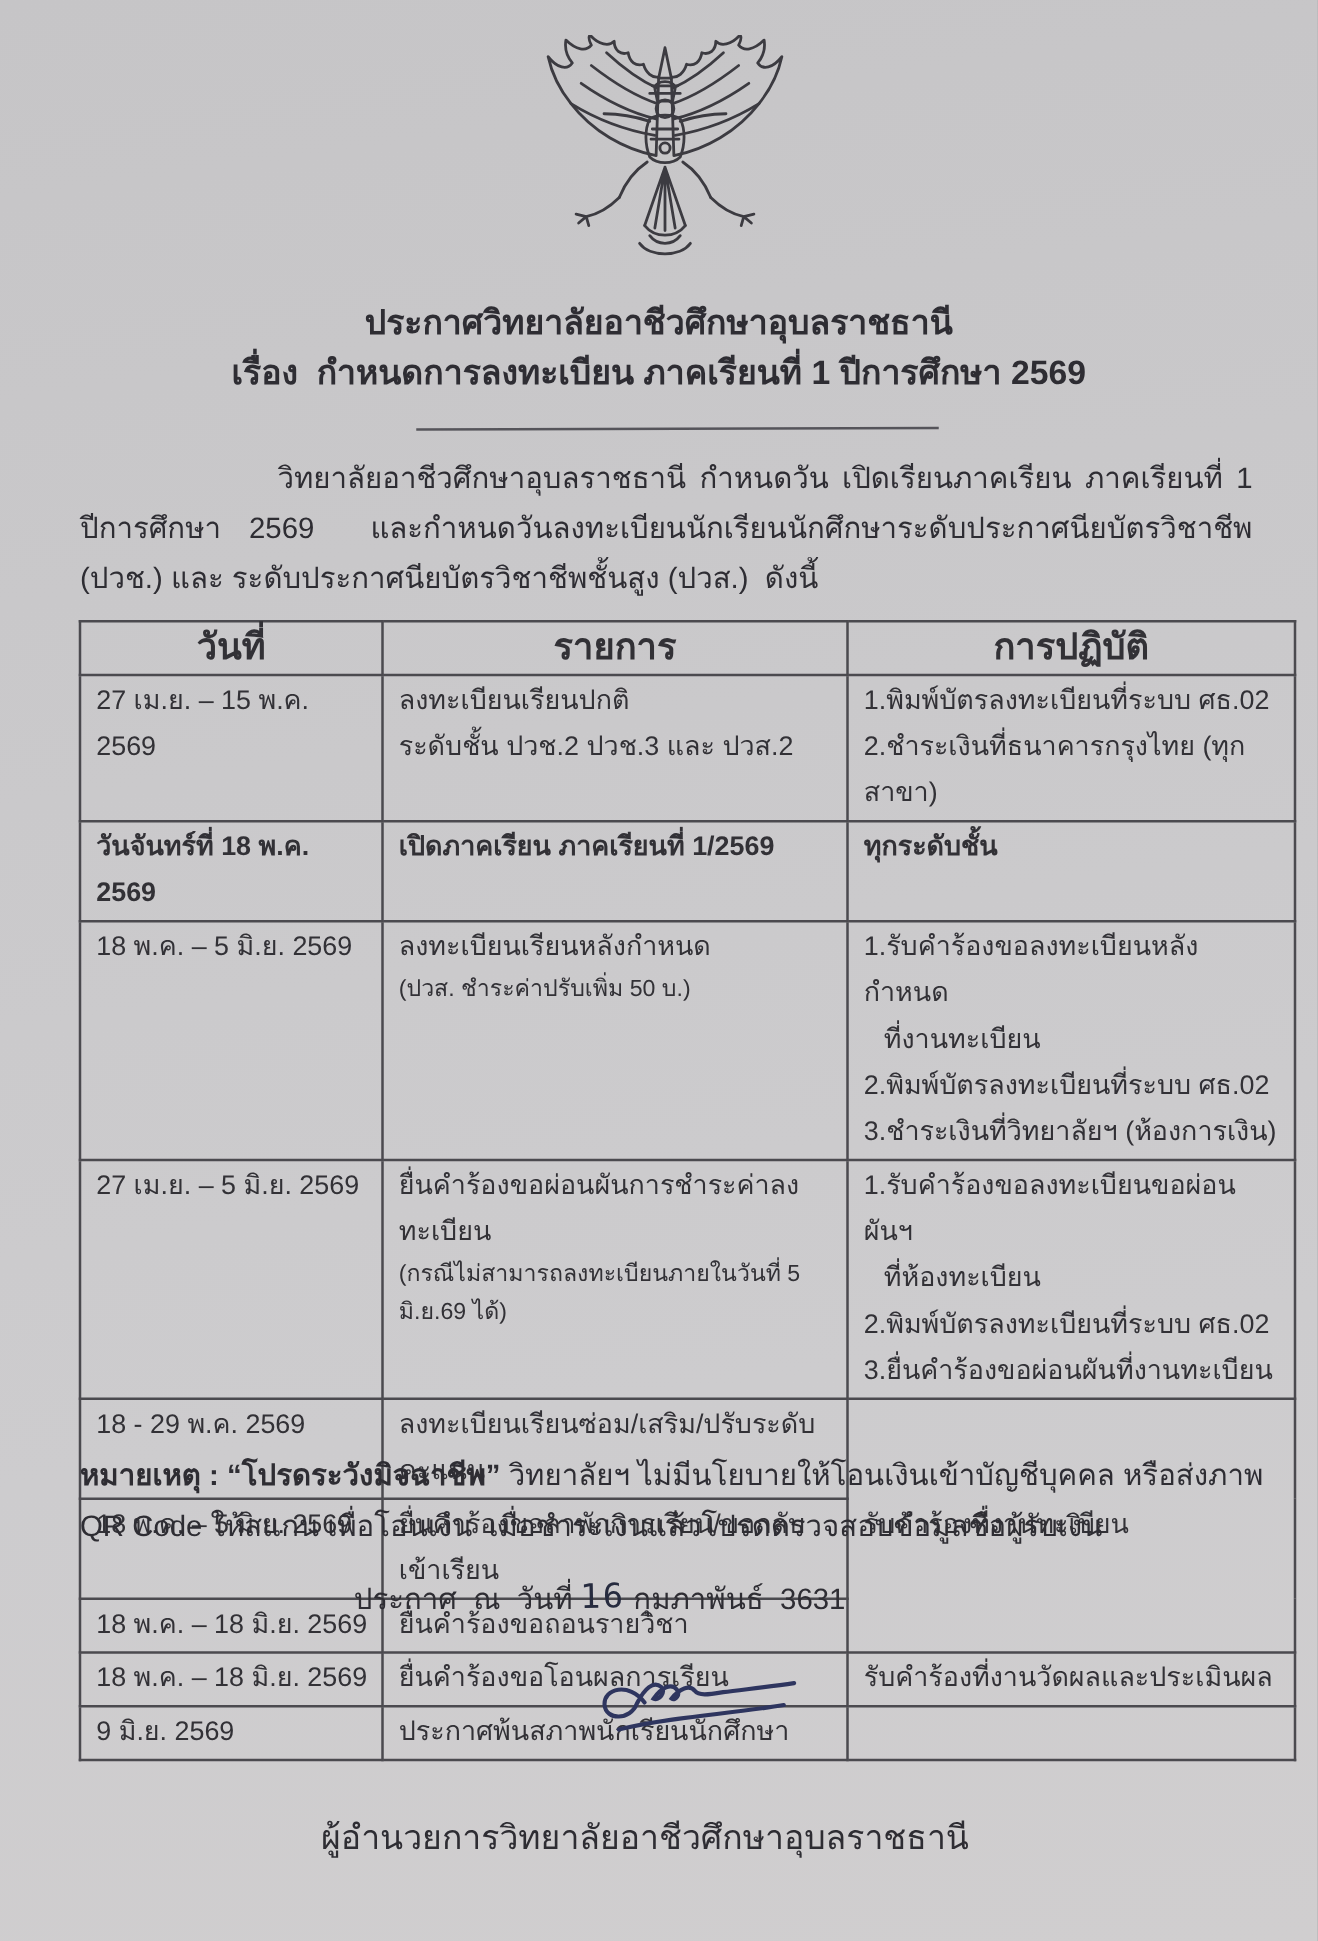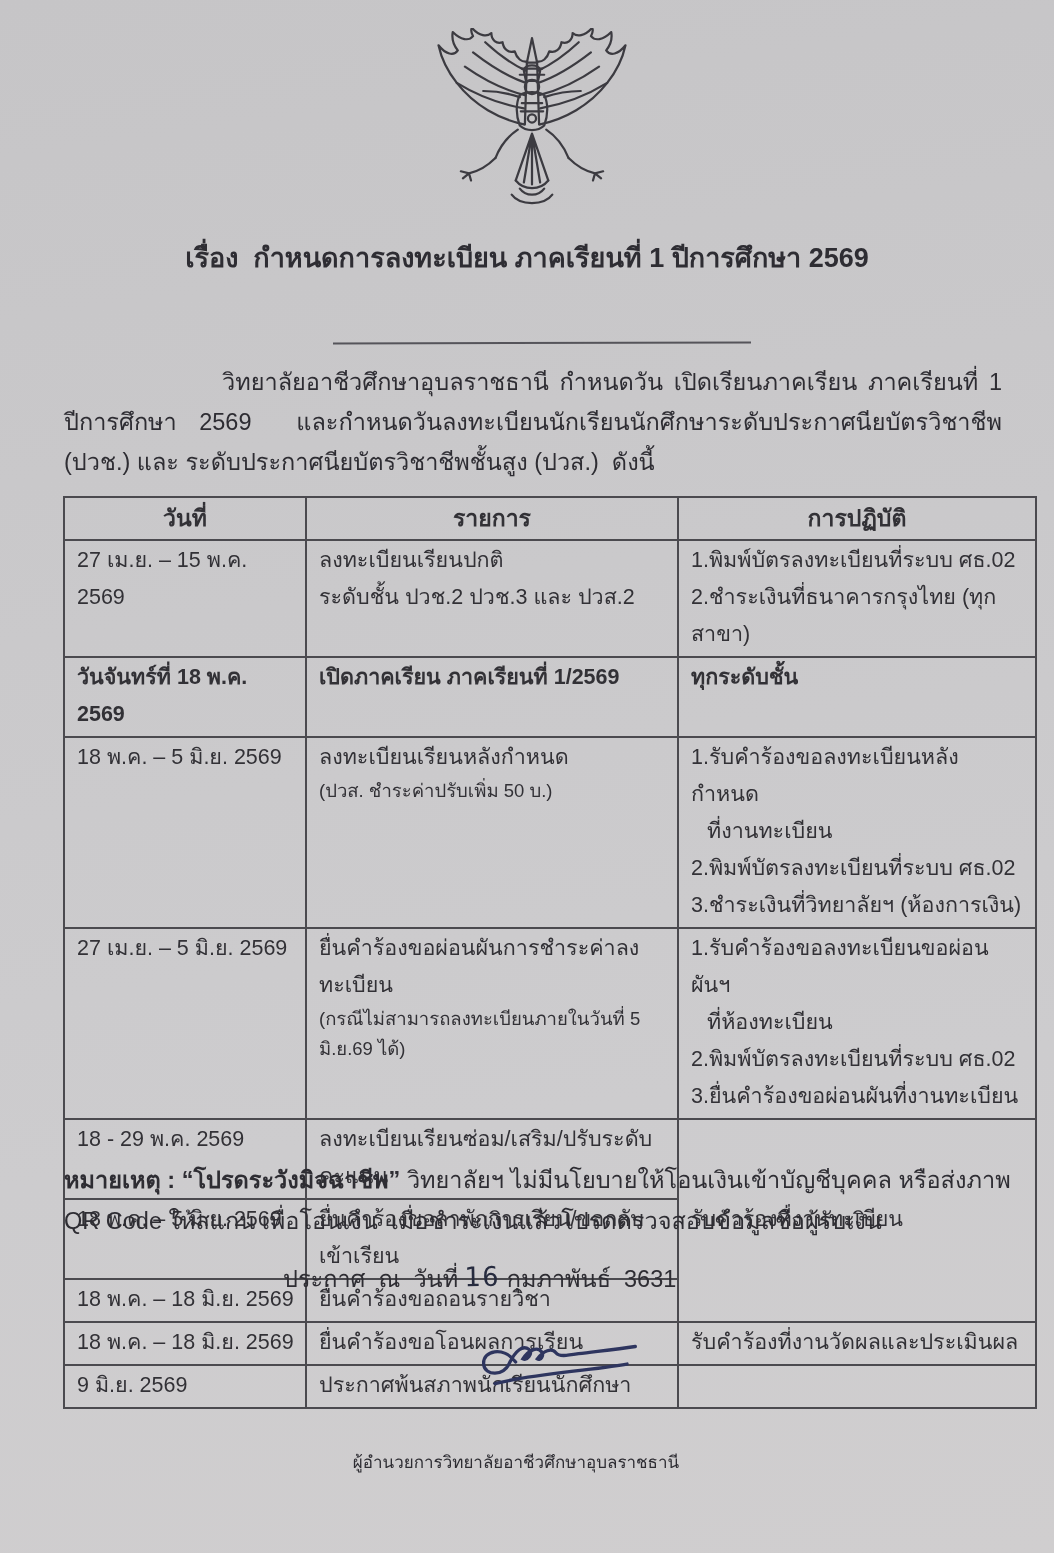--- a/index.html
+++ b/index.html
@@ -16,42 +16,42 @@
   .intro{
     position:absolute;left:64px;top:362px;width:938px;
     font-size:23.5px;line-height:40px;text-indent:158px;text-align:justify;white-space:pre-wrap;
   }
   table.sched{
     position:absolute;left:63px;top:496px;width:972px;
     border-collapse:collapse;font-size:21.5px;line-height:37px;color:#323136;
     table-layout:fixed;
   }
   .sched td,.sched th{border:2px solid #4b4a4f;padding:1px 10px 3px 12px;vertical-align:top;font-weight:normal;}
-  .sched th{text-align:center;font-weight:bold;height:34px;padding:2px 4px;font-size:23px;}
+  .sched th{text-align:center;font-weight:bold;height:34px;padding:2px 4px;font-size:29px;}
   .r-tall0 td{height:76px;}
   .r-open td{height:36px;font-weight:bold;margin-top:38px;}
   .r-tall2 td{height:142px;}
   .r-tall3 td{height:148px;}
   .r-single td{height:34px;margin-left:30px;}
   .small-note{font-size:18.5px;line-height:30px;}
   .indent{padding-left:16px;}
   .mid{vertical-align:middle !important;}
   .note{
     position:absolute;left:64px;top:1160px;width:948px;
     font-size:23.5px;line-height:41px;text-align:left;white-space:pre-wrap;
   }
   .note .b{font-weight:bold;}
   .announce{position:absolute;left:283px;top:1260px;font-size:23.5px;white-space:pre-wrap;}
   .hand{
     font-family:"DejaVu Sans Mono",monospace;font-size:27px;color:#262b3f;
     display:inline-block;transform:translateY(-1px) rotate(-1deg);letter-spacing:2px;padding:0 6px;
   }
   .signature{position:absolute;left:462px;top:1326px;width:196px;height:74px;}
   .sig-name{position:absolute;left:0;top:1408px;width:1054px;text-align:center;font-size:23.5px;white-space:pre-wrap;}
-  .sig-pos{position:absolute;left:0;top:1448px;width:1032px;text-align:center;font-size:17px;}
+  .sig-pos{position:absolute;left:0;top:1448px;width:1032px;text-align:center;font-size:27px;}
 </style>
 </head>
 <body>
 
 <div class="page">
 
   <svg class="emblem" viewBox="0 0 240 185" aria-hidden="true">
     <g fill="none" stroke="#3c3b41" stroke-width="2.2" stroke-linecap="round" stroke-linejoin="round">
       <g id="wingL">
         <path d="M113,95 C88,90 63,76 46,54 C38,44 31,31 28,17 C35,26 43,28 47,22 C42,16 41,10 42,4 C50,12 58,13 62,8 C60,4 60,1 61,0 C68,8 76,9 80,5 C80,12 85,16 91,14 C92,21 97,25 103,23 C105,30 110,34 115,33 Z"></path>
@@ -75,20 +75,21 @@
       <circle cx="120" cy="89" r="4"></circle>
 
       <path d="M120,104 L104,150 M120,104 L112,152 M120,104 L120,154 M120,104 L128,152 M120,104 L136,150"></path>
       <path d="M104,150 C112,160 128,160 136,150"></path>
       <path d="M108,158 C114,166 126,166 132,158"></path>
       <path d="M100,164 C108,175 132,175 140,164"></path>
     </g>
   </svg>
 
   <div class="title-block">
+    <div class="title-line">ประกาศวิทยาลัยอาชีวศึกษาอุบลราชธานี</div>
     <div class="title-line">เรื่อง  กำหนดการลงทะเบียน ภาคเรียนที่ 1 ปีการศึกษา 2569</div>
   </div>
   <div class="divider"></div>
 
   <div class="intro">วิทยาลัยอาชีวศึกษาอุบลราชธานี กำหนดวัน เปิดเรียนภาคเรียน ภาคเรียนที่ 1 ปีการศึกษา 2569  และกำหนดวันลงทะเบียนนักเรียนนักศึกษาระดับประกาศนียบัตรวิชาชีพ (ปวช.) และ ระดับประกาศนียบัตรวิชาชีพชั้นสูง (ปวส.)  ดังนี้</div>
 
   <table class="sched">
     <colgroup>
         <col style="width:242px">
         <col style="width:372px">

